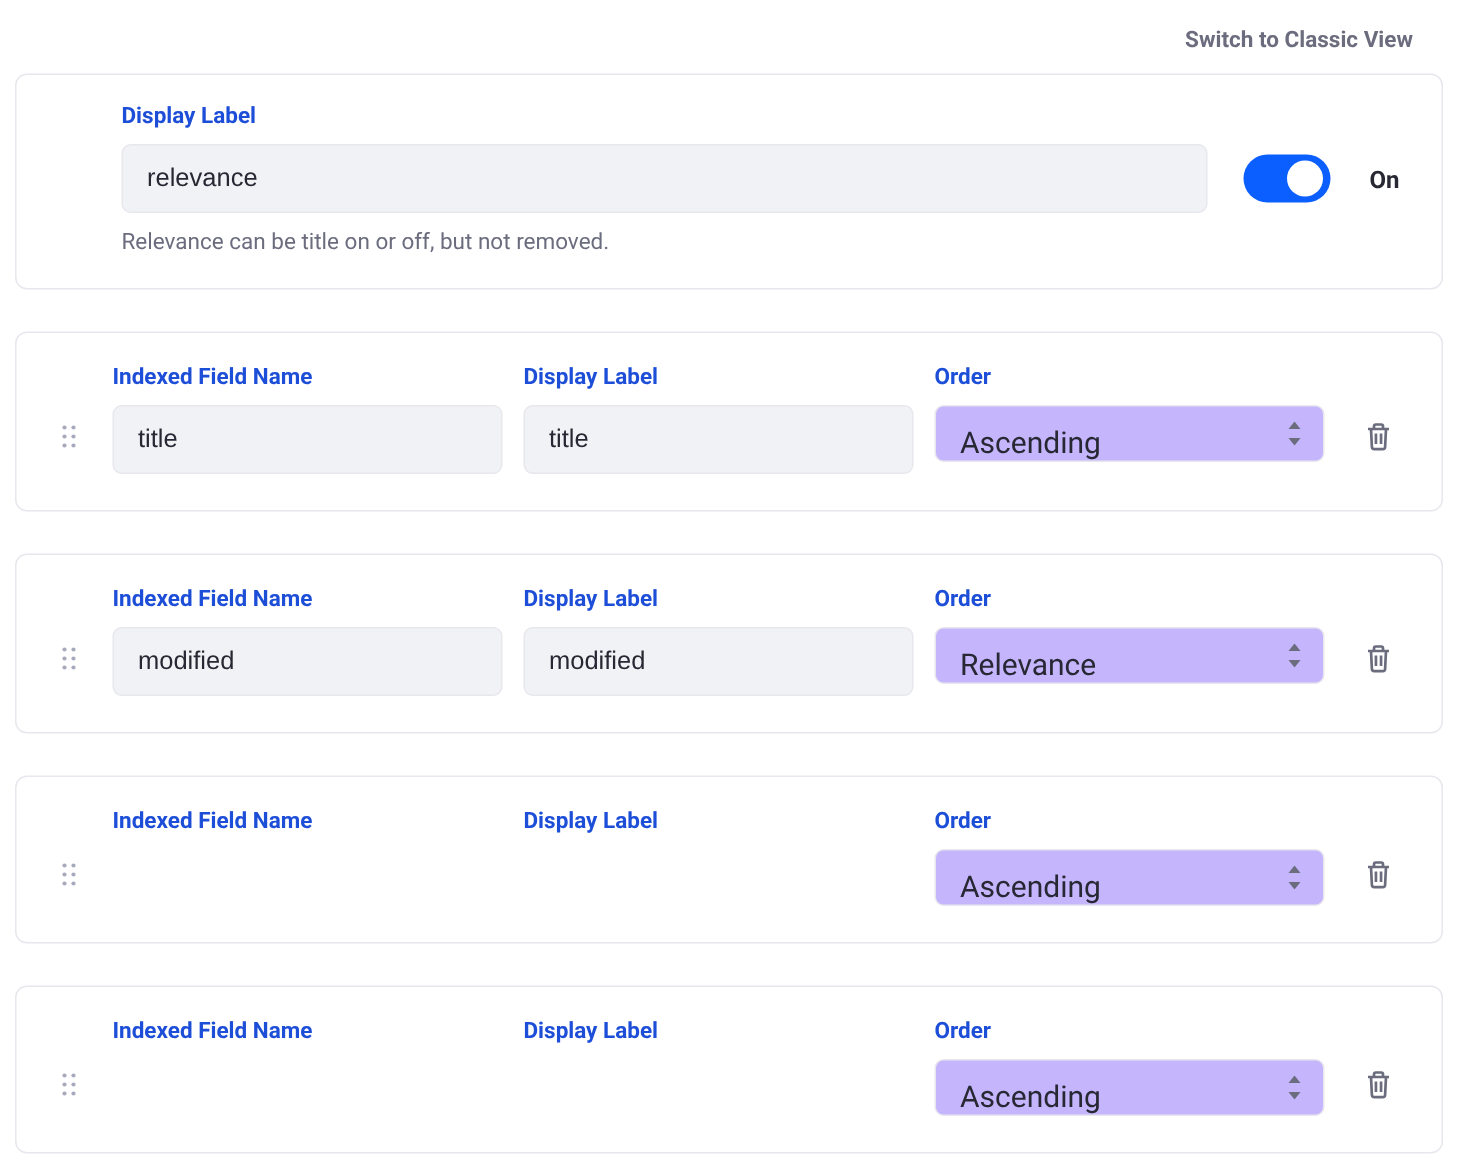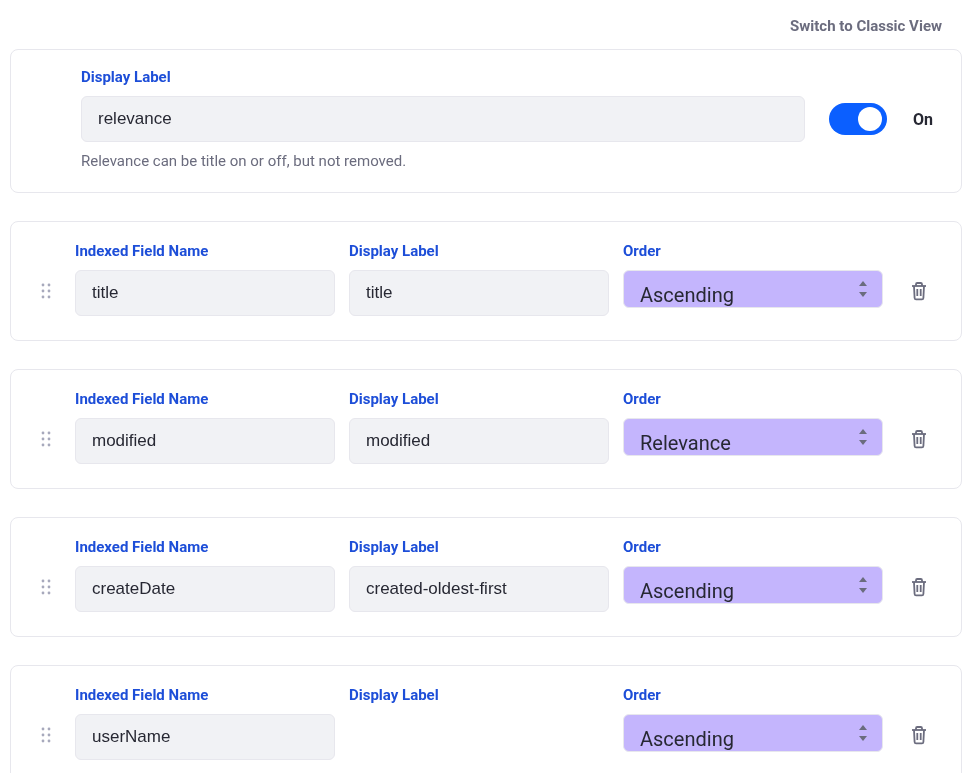--- a/index.html
+++ b/index.html
@@ -286,25 +286,23 @@
           <circle cx="2" cy="8" r="1.4"></circle>
             <circle cx="8" cy="8" r="1.4"></circle>
           <circle cx="2" cy="14" r="1.4"></circle>
             <circle cx="8" cy="14" r="1.4"></circle>
         </svg>
       </span>
     </div>
     <div class="fields">
       <div class="field-col">
         <div class="field-label">Indexed Field Name</div>
-        <input class="text-input" type="text" value="createDate" style="">
       </div>
       <div class="field-col">
         <div class="field-label">Display Label</div>
-        <input class="text-input" type="text" value="created-oldest-first" style="">
       </div>
       <div class="field-col">
         <div class="field-label">Order</div>
         <div class="select-wrap">
           <div class="select-display">Ascending</div>
           <span class="select-caret">
             <svg width="12" height="16" viewBox="0 0 12 16" fill="currentColor">
               <path d="M6 0 L10 5 L2 5 Z"></path>
               <path d="M6 16 L2 11 L10 11 Z"></path>
             </svg>
@@ -334,21 +332,20 @@
           <circle cx="2" cy="8" r="1.4"></circle>
             <circle cx="8" cy="8" r="1.4"></circle>
           <circle cx="2" cy="14" r="1.4"></circle>
             <circle cx="8" cy="14" r="1.4"></circle>
         </svg>
       </span>
     </div>
     <div class="fields">
       <div class="field-col">
         <div class="field-label">Indexed Field Name</div>
-        <input class="text-input" type="text" value="userName" style="">
       </div>
       <div class="field-col">
         <div class="field-label">Display Label</div>
       </div>
       <div class="field-col">
         <div class="field-label">Order</div>
         <div class="select-wrap">
           <div class="select-display">Ascending</div>
           <span class="select-caret">
             <svg width="12" height="16" viewBox="0 0 12 16" fill="currentColor">

